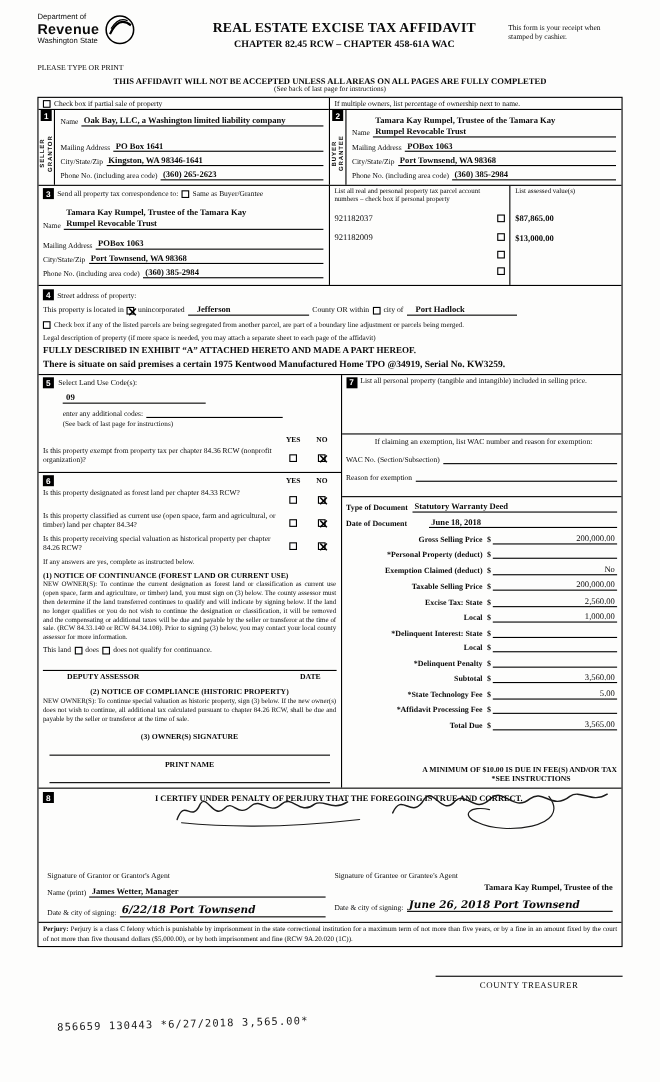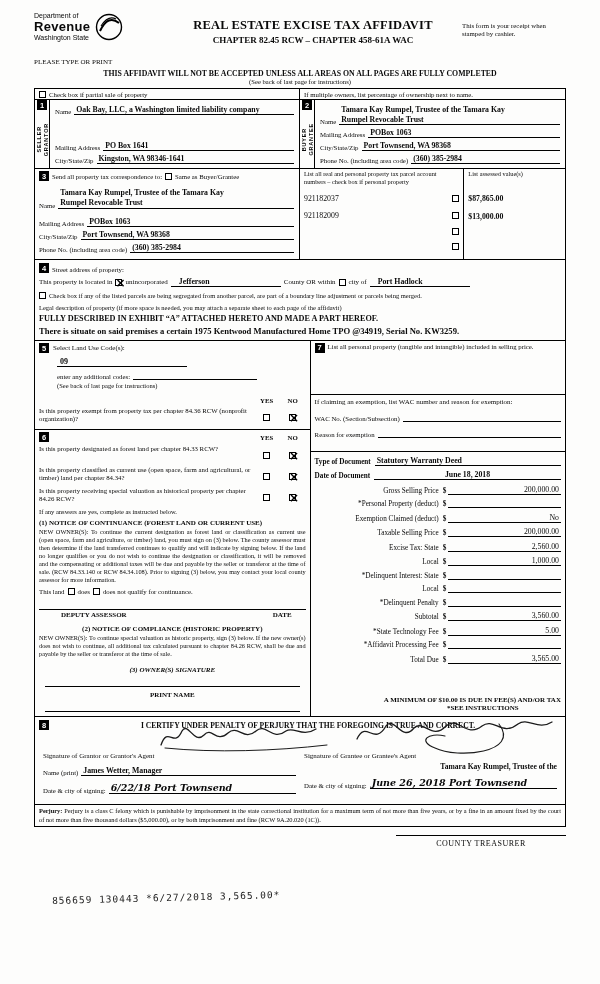--- a/index.html
+++ b/index.html
@@ -88,46 +88,46 @@
   .ctr { text-align:center; }
   .sigline { border-bottom:1px solid #000; height:13px; margin:0 6px; }
 
   .col7 { width:48%; display:flex; flex-direction:column; padding:2px 4px 4px 4px; }
   .s7head { display:flex; gap:3px; font-size:6.8px; line-height:1.25; }
   .divline { border-top:1px solid #000; margin:3px -4px 0 -4px; }
   .wacrow { display:flex; align-items:flex-end; margin-top:6px; }
   .docrow { display:flex; align-items:flex-end; margin-top:4px; }
   .doclabel { font-size:7.2px; font-weight:bold; white-space:nowrap; margin-right:4px; }
   .mrow { display:flex; align-items:flex-end; margin-top:4.5px; }
-  .mlabel { width:52%; text-align:right; font-size:7.2px; font-weight:normal; padding-right:4px; white-space:nowrap; }
+  .mlabel { width:52%; text-align:right; font-size:7.2px; font-weight:bold; padding-right:4px; white-space:nowrap; }
   .mdollar { font-size:7.2px; font-weight:bold; padding-right:2px; }
   .mval { flex:1; border-bottom:1px solid #000; text-align:right; font-weight:normal; font-size:7.8px; min-height:9px; padding:0 2px; }
   .minnote { margin-top:auto; font-size:7px; font-weight:bold; text-align:right; padding-top:6px; }
   .minnote .l2 { text-align:center; padding-left:90px; }
 
   
   .row8 { position:relative; border-bottom:1px solid #000; padding:3px 4px 4px 4px; min-height:88px; }
   .certifyrow { display:flex; align-items:center; gap:6px; }
   .certify { flex:1; text-align:center; font-size:7.6px; font-weight:bold; }
   .sigcols { display:flex; margin-top:22px; }
-  .sigcol { width:50%; padding:0 4px; }
+  .sigcol { width:50%; padding:0 4px;margin-top:40px; }
   .siglabel { font-size:7px; }
   .prow { display:flex; align-items:flex-end; margin-top:6px; }
   .trusteeline { text-align:right; font-weight:bold; font-size:7.6px; margin-top:2px; }
   .sig-svg { position:absolute; pointer-events:none; }
 
   
   .perjury { padding:2px 4px; font-size:6.4px; line-height:1.3; text-align:justify; }
   .footer { position:relative; height:86px; }
   .stamp {
     position:absolute; left:18px; bottom:10px;
     font-family:"DejaVu Sans Mono",monospace; font-size:9.5px; letter-spacing:1px;
     transform:rotate(-1.5deg); color:#1c1c1c;
   }
-  .treasurer { position:absolute; right:0; top:8px; width:170px; border-top:1px solid #000; text-align:center; font-size:8px; padding-top:3px; letter-spacing:0.5px; }
+  .treasurer { position:absolute; right:0; top:26px; width:170px; border-top:1px solid #000; text-align:center; font-size:8px; padding-top:3px; letter-spacing:0.5px; }
 </style>
 </head>
 <body>
 
 <div class="page">
   <div class="inner">
 
     <div class="hdr">
       <div class="logo-block">
         <div class="logo-row">
@@ -175,20 +175,24 @@
                 <span class="fval">Oak Bay, LLC, a Washington limited liability company</span>
               </div>
               <div class="gap"></div>
               <div class="fieldrow">
                 <span class="flabel">Mailing Address</span>
                 <span class="fval">PO Box 1641</span>
               </div>
               <div class="fieldrow">
                 <span class="flabel">City/State/Zip</span>
                 <span class="fval">Kingston, WA 98346-1641</span>
+              </div>
+              <div class="fieldrow">
+                <span class="flabel">Phone No. (including area code)</span>
+                <span class="fval">(360) 265-2623</span>
               </div>
             </div>
           </div>
         </div>
 
         <div class="halfbox">
           <div class="topstrip smalltext">
             <span>If multiple owners, list percentage of ownership next to name.</span>
           </div>
           <div class="boxbody">
@@ -366,52 +370,52 @@
               <span>does</span>
               <span class="cb"></span>
               <span>does not qualify for continuance.</span>
             </div>
             <div class="deputyrow">
               <span>DEPUTY ASSESSOR</span>
               <span>DATE</span>
             </div>
             <div class="notice-title ctr" style="margin-top:6px;">(2) NOTICE OF COMPLIANCE (HISTORIC PROPERTY)</div>
             <div class="notice-body">NEW OWNER(S): To continue special valuation as historic property, sign (3) below. If the new owner(s) does not wish to continue, all additional tax calculated pursuant to chapter 84.26 RCW, shall be due and payable by the seller or transferor at the time of sale.</div>
-            <div class="notice-title ctr" style="margin-top:8px;font-style:italic;">(3) OWNER(S) SIGNATURE</div>
+            <div class="notice-title ctr" style="margin-top:8px;">(3) OWNER(S) SIGNATURE</div>
             <div class="sigline"></div>
             <div class="notice-title ctr" style="margin-top:4px;">PRINT NAME</div>
             <div class="sigline"></div>
           </div>
         </div>
 
         <div class="col7">
           <div class="s7head">
             <span class="badge">7</span>
             <span>List all personal property (tangible and intangible) included in selling price.</span>
           </div>
           <div style="height:38px;"></div>
           <div class="divline"></div>
-          <div style="font-size:7px; margin-top:3px;">If claiming an exemption, list WAC number and reason for exemption:</div>
+          <div style="font-size:7px; margin-top:3px;margin-left:26px;">If claiming an exemption, list WAC number and reason for exemption:</div>
           <div class="wacrow">
             <span class="flabel">WAC No. (Section/Subsection)</span>
             <span class="fval"></span>
           </div>
           <div class="wacrow">
             <span class="flabel">Reason for exemption</span>
             <span class="fval"></span>
           </div>
           <div style="height:10px;"></div>
           <div class="divline"></div>
           <div class="docrow">
             <span class="doclabel">Type of Document</span>
             <span class="fval" style="text-align:left;">Statutory Warranty Deed</span>
           </div>
           <div class="docrow">
             <span class="doclabel">Date of Document</span>
-            <span class="fval" style="text-align:center;">June 18, 2018</span>
+            <span class="fval" style="text-align:left;margin-left:16px;">June 18, 2018</span>
           </div>
 
           <div class="mrow">
               <span class="mlabel">Gross Selling Price</span>
               <span class="mdollar">$</span>
               <span class="mval">200,000.00</span>
             </div>
           <div class="mrow">
               <span class="mlabel">*Personal Property (deduct)</span>
               <span class="mdollar">$</span>

